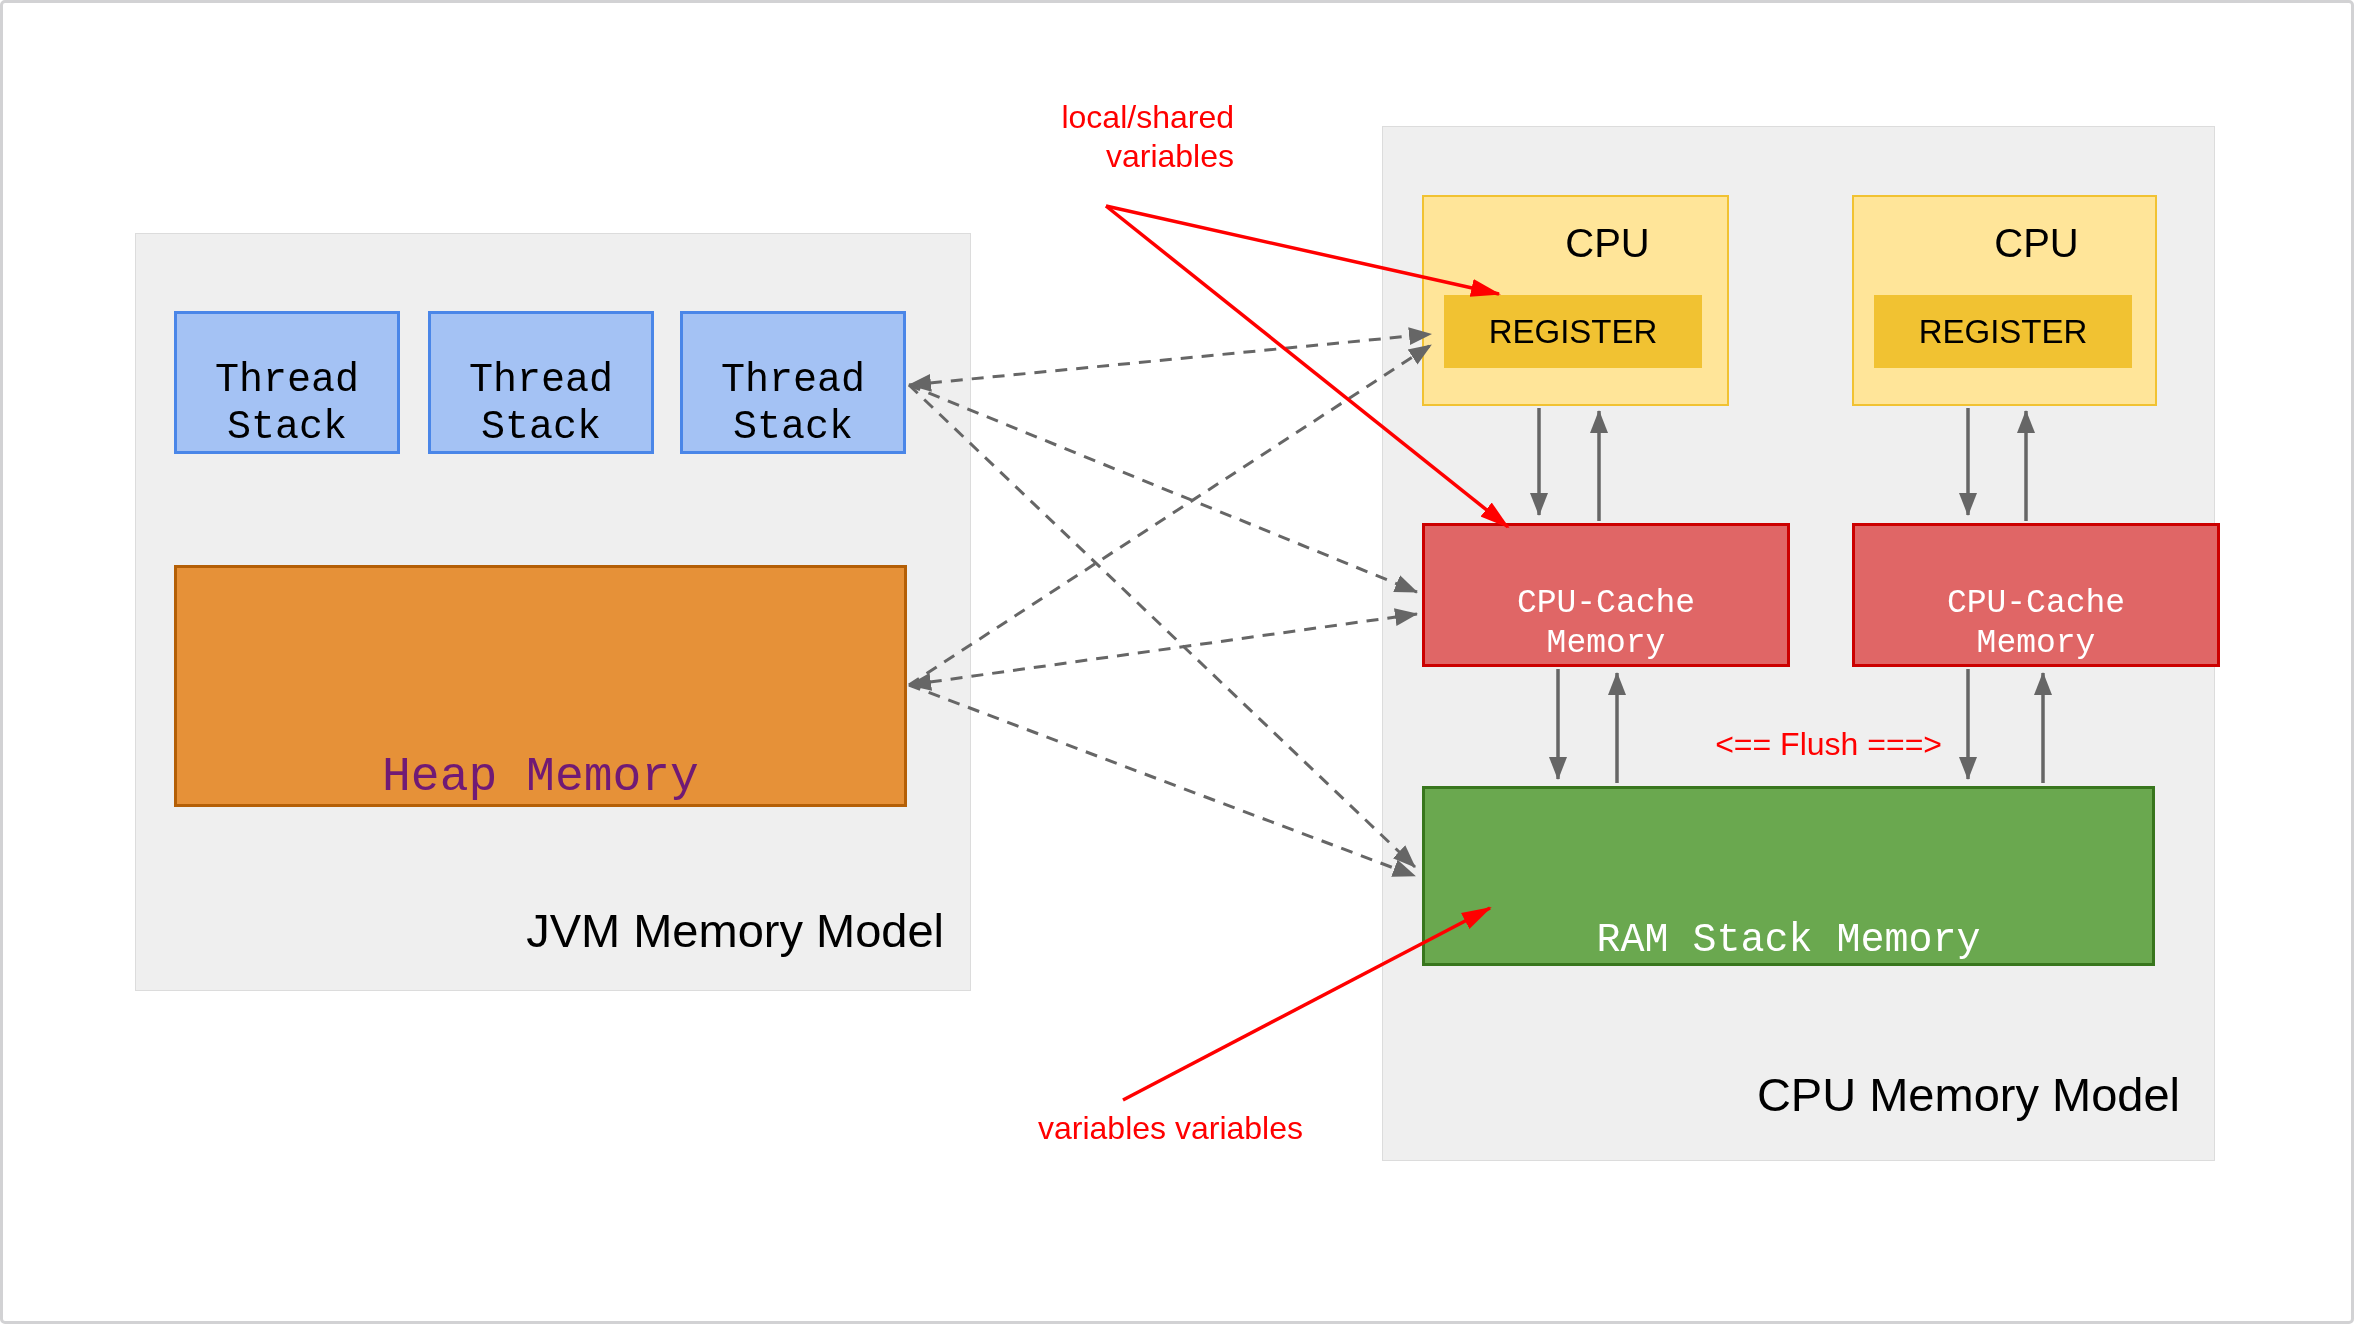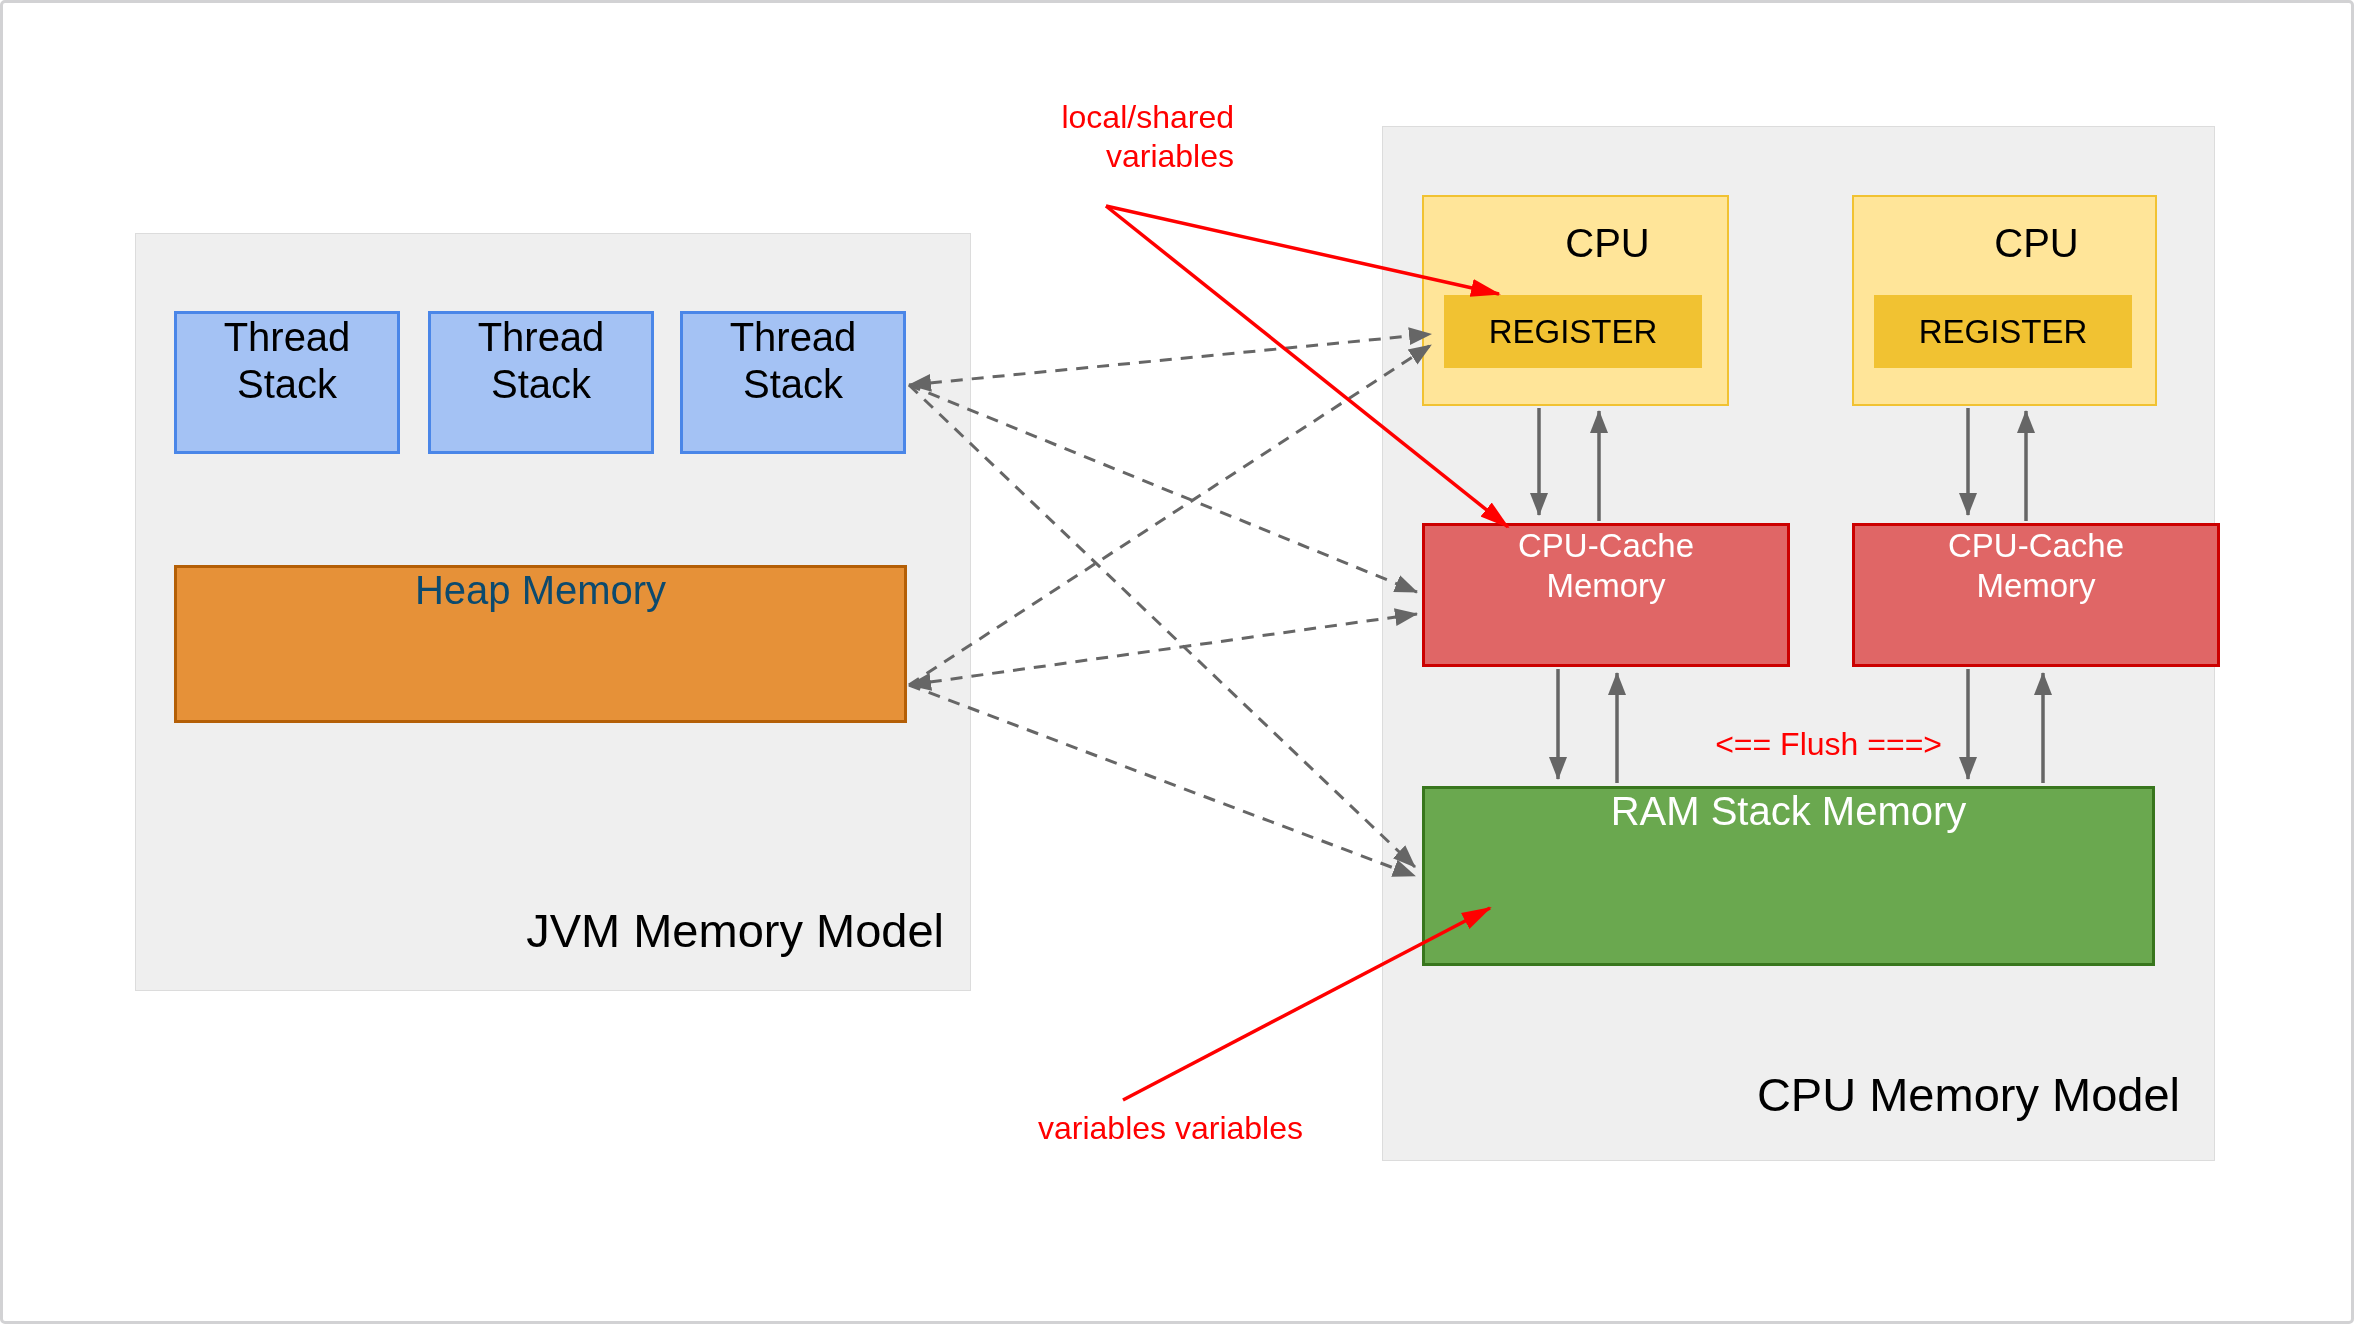--- a/index.html
+++ b/index.html
@@ -5,36 +5,37 @@
   html,body{margin:0;padding:0;background:#fff;}
   .stage{
     position:relative;width:2354px;height:1324px;background:#ffffff;
     border:3px solid #d2d2d4;border-radius:5px;box-sizing:border-box;overflow:hidden;
     font-family:"Liberation Sans","DejaVu Sans",sans-serif;
   }
   .container{
     position:absolute;background:#efefef;border:1px solid #dcdcdc;box-sizing:border-box;
   }
   .box{
-    position:absolute;box-sizing:border-box;display:flex;align-items:flex-start;justify-content:center;
+    position:absolute;box-sizing:border-box;display:flex;align-items:flex-end;justify-content:center;
     text-align:center;
+    font-family:Liberation Mono, monospace;
   }
   .jvm-container{left:132px;top:230px;width:836px;height:758px;}
   .cpu-container{left:1379px;top:123px;width:833px;height:1035px;}
 
   .thread-stack{
     top:308px;width:226px;height:143px;background:#a4c2f4;border:3px solid #4a86e8;
     font-size:40px;line-height:1.18;color:#000;
   }
   .ts1{left:171px;} .ts2{left:425px;} .ts3{left:677px;}
   .thread-stack span{display:block;width:180px;}
 
   .heap{
-    left:171px;top:562px;width:733px;height:158px;background:#e69138;border:3px solid #b45f06;
-    font-size:40px;color:#0c4a6e;
+    left:171px;top:562px;width:733px;height:242px;background:#e69138;border:3px solid #b45f06;
+    font-size:48px;color:#701a75;
   }
 
   .model-title{
     position:absolute;font-size:47px;color:#000;white-space:nowrap;
   }
   .jvm-title{right:26px;bottom:32px;}
   .cpu-title{right:34px;bottom:38px;}
 
   .cpu-unit{
     position:absolute;top:192px;width:307px;height:211px;background:#ffe599;

